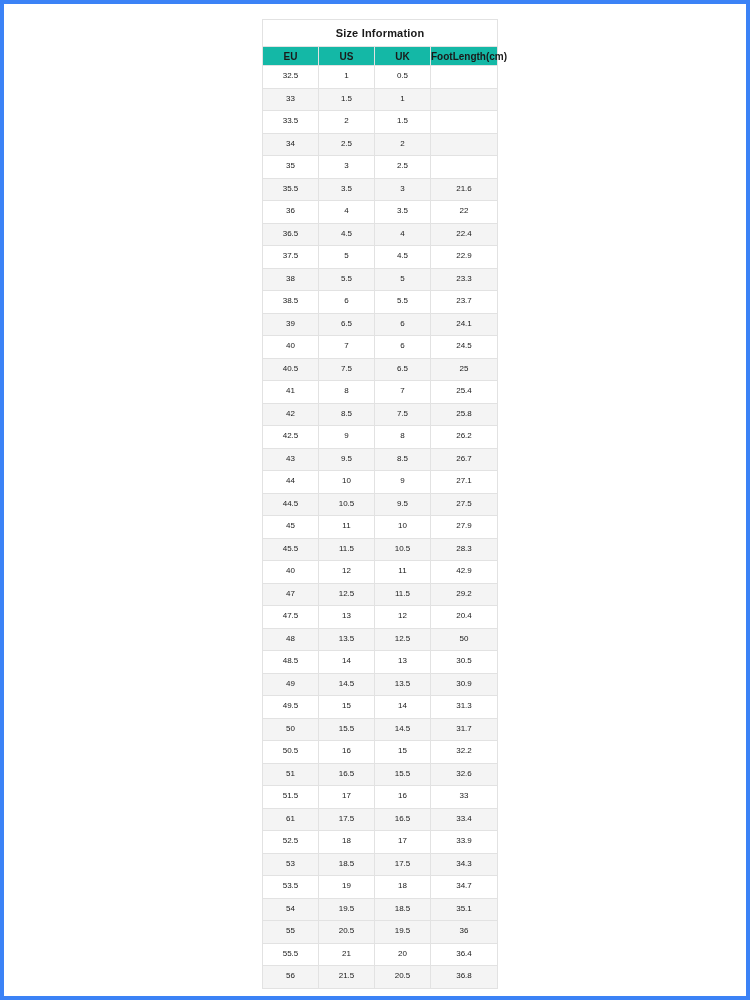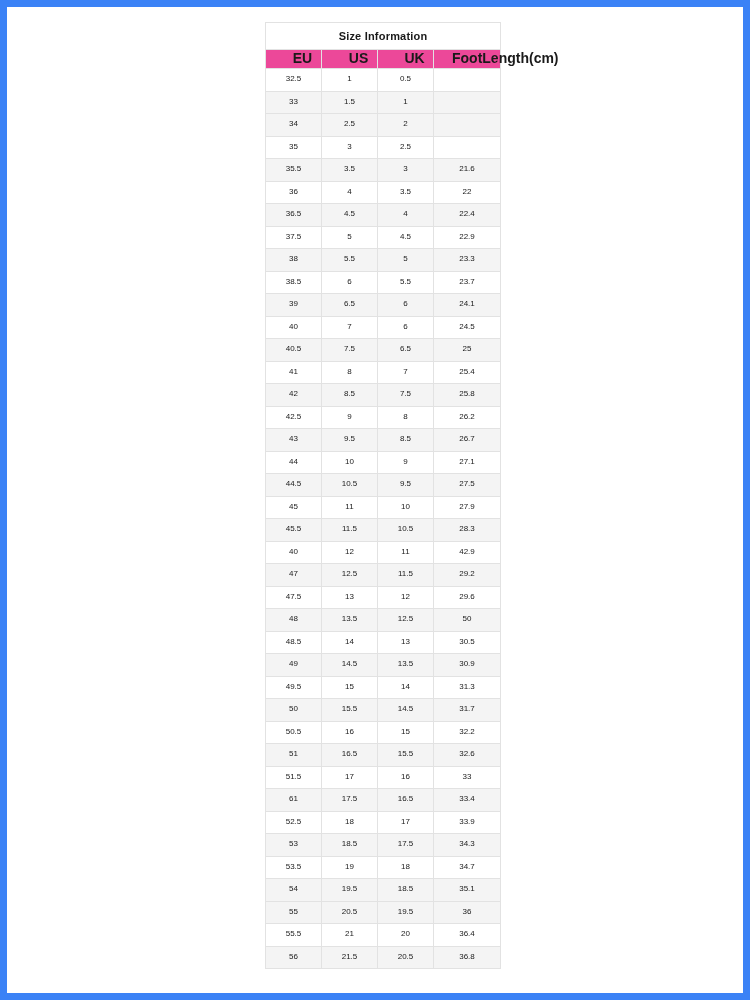--- a/index.html
+++ b/index.html
@@ -10,21 +10,21 @@
   body {
     width: 750px;
     height: 1000px;
     font-family: "Liberation Sans", sans-serif;
     position: relative;
   }
   .page {
     width: 750px;
     height: 1000px;
     box-sizing: border-box;
-    border: 7px solid #3b82f6;
+    border: 4px solid #3b82f6;
     background: #ffffff;
     position: relative;
     overflow: hidden;
   }
   .table-wrap {
     position: absolute;
     left: 258px;
     top: 15px;
     width: 235px;
   }
@@ -47,24 +47,23 @@
   }
   table.size-table .title-cell {
     font-size: 11px;
     font-weight: bold;
     height: 26px;
     background: #ffffff;
     letter-spacing: .2px;
   }
   table.size-table thead.head-row th {
     font-weight: bold;
-    font-size: 14px;
-    background: #ec4899;
+    font-size: 10px;
+    background: #14b8a6;
     height: 18px;
-    padding-left: 18px;
   }
   table.size-table tbody tr.alt td {
     background: #f4f4f4;
   }
   table.size-table tbody tr.plain td {
     background: #ffffff;
   }
   col.c1 { width: 56px; }
   col.c2 { width: 56px; }
   col.c3 { width: 56px; }
@@ -101,20 +100,26 @@
             <td>1</td>
             <td>0.5</td>
             <td></td>
           </tr>
           <tr class="alt">
             <td>33</td>
             <td>1.5</td>
             <td>1</td>
             <td></td>
           </tr>
+          <tr class="plain">
+            <td>33.5</td>
+            <td>2</td>
+            <td>1.5</td>
+            <td></td>
+          </tr>
           <tr class="alt">
             <td>34</td>
             <td>2.5</td>
             <td>2</td>
             <td></td>
           </tr>
           <tr class="plain">
             <td>35</td>
             <td>3</td>
             <td>2.5</td>
@@ -231,21 +236,21 @@
           <tr class="alt">
             <td>47</td>
             <td>12.5</td>
             <td>11.5</td>
             <td>29.2</td>
           </tr>
           <tr class="plain">
             <td>47.5</td>
             <td>13</td>
             <td>12</td>
-            <td>29.6</td>
+            <td>20.4</td>
           </tr>
           <tr class="alt">
             <td>48</td>
             <td>13.5</td>
             <td>12.5</td>
             <td>50</td>
           </tr>
           <tr class="plain">
             <td>48.5</td>
             <td>14</td>

